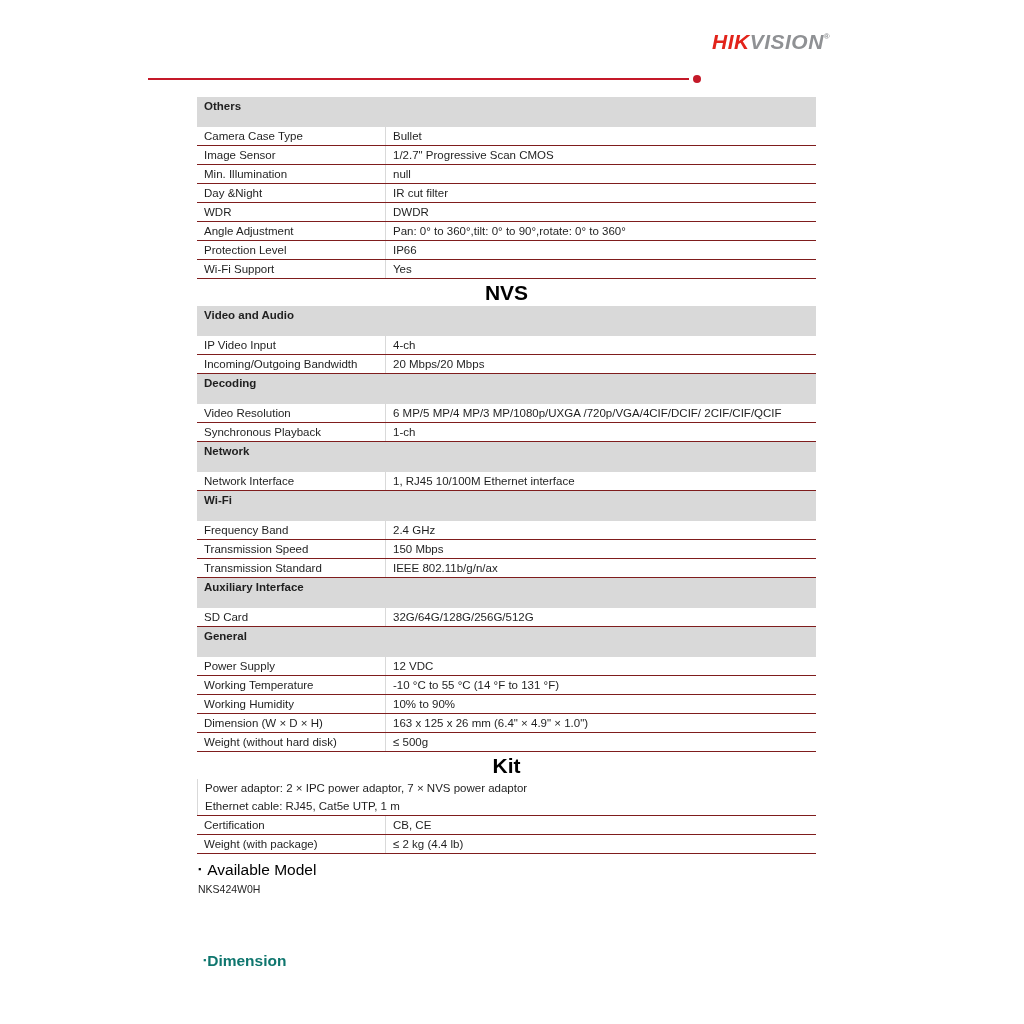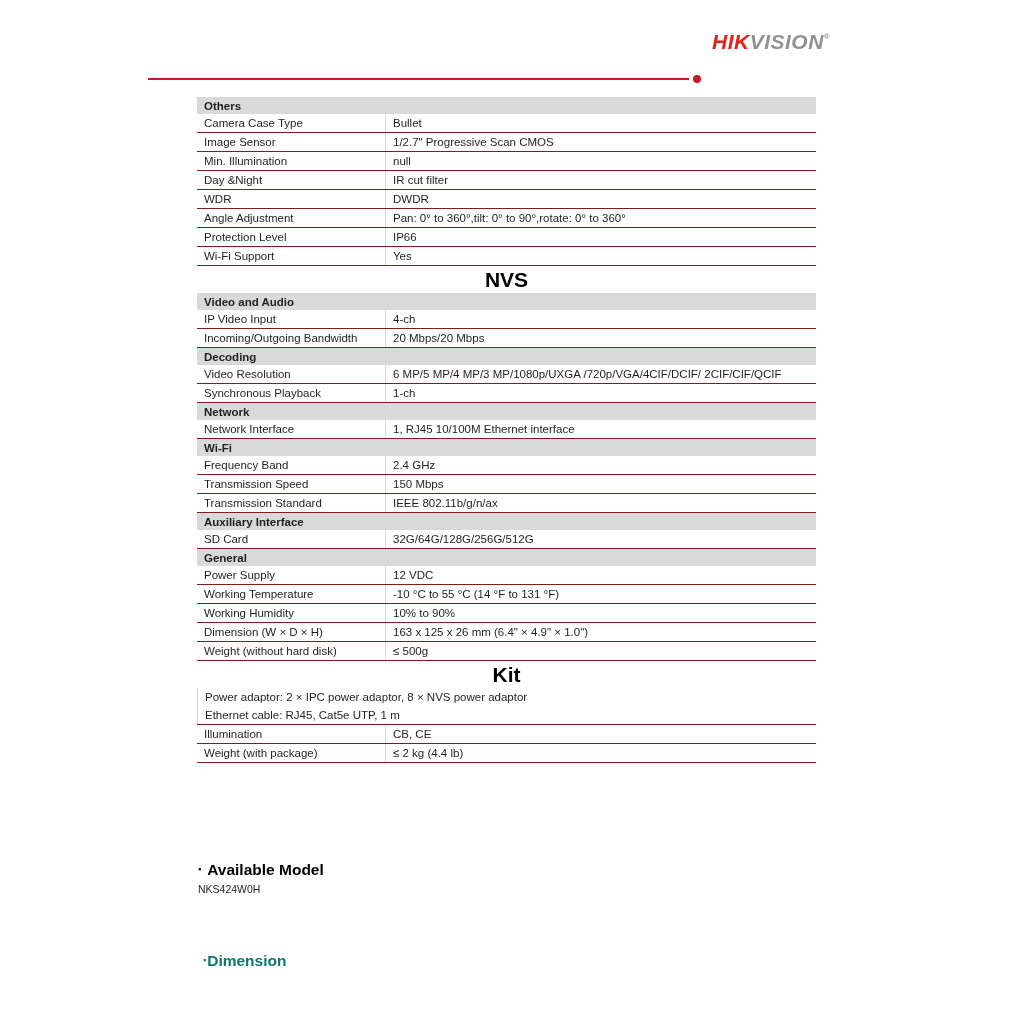--- a/index.html
+++ b/index.html
@@ -45,34 +45,34 @@
     display: flex; flex-direction: column; justify-content: center;
     min-height: 18px; line-height: 18px;
     padding: 0 6px 0 7px;
   }
   .cell.label { width: 176px; flex: none; }
   .cell.value { flex: 1 1 auto; border-left: 1px solid #d9d9d9; }
   .row.section {
     display: block;
     background: var(--section-bg, #d9d9d9);
     font-weight: bold;
-    height: 17px; line-height: 19px;
+    height: 30px; line-height: 19px;
     padding-left: 7px;
   }
   .row.title {
     display: block;
     text-align: center;
     font-weight: bold; font-size: 21px;
     height: 27px; line-height: 27px;
     color: #000;
   }
 
   
   .footer-am { position: absolute; left: 198px; top: 861px; }
-  .h-bullet { font-size: 15.5px; font-weight: bold; color: #000; white-space: nowrap; }
+  .h-bullet { font-size: 15.5px; font-weight: normal; color: #000; white-space: nowrap; }
   .sq { font-size: 9px; vertical-align: 3px; margin-right: 6px; }
   .model { font-size: 10.5px; margin-top: 4px; color: #262626; }
   .footer-dim {
     position: absolute; left: 203px; top: 952px;
     font-size: 15.5px; font-weight: bold; color: #0f766e; white-space: nowrap;
   }
   .sq2 { font-size: 9px; vertical-align: 3px; margin-right: 1px; }
 </style>
 </head>
 <body>
@@ -222,26 +222,26 @@
       </div>
       <div class="row data">
         <div class="cell label">Weight (without hard disk)</div>
         <div class="cell value">
           <div>≤ 500g</div>
         </div>
       </div>
       <div class="row title">Kit</div>
       <div class="row data">
         <div class="cell value">
-          <div>Power adaptor: 2 × IPC power adaptor, 8 × NVS power adaptor</div>
+          <div>Power adaptor: 2 × IPC power adaptor, 7 × NVS power adaptor</div>
           <div>Ethernet cable: RJ45, Cat5e UTP, 1 m</div>
         </div>
       </div>
       <div class="row data">
-        <div class="cell label">Illumination</div>
+        <div class="cell label">Certification</div>
         <div class="cell value">
           <div>CB, CE</div>
         </div>
       </div>
       <div class="row data">
         <div class="cell label">Weight (with package)</div>
         <div class="cell value">
           <div>≤ 2 kg (4.4 lb)</div>
         </div>
       </div>

